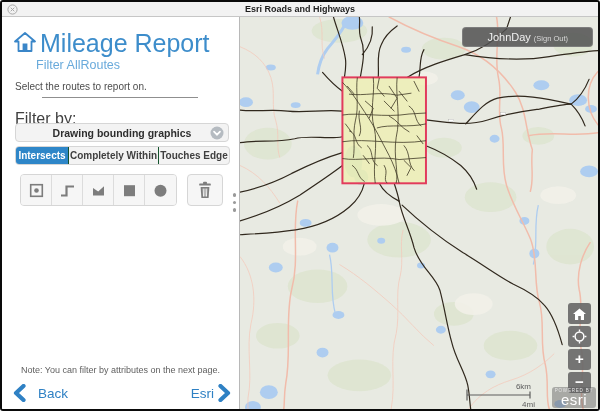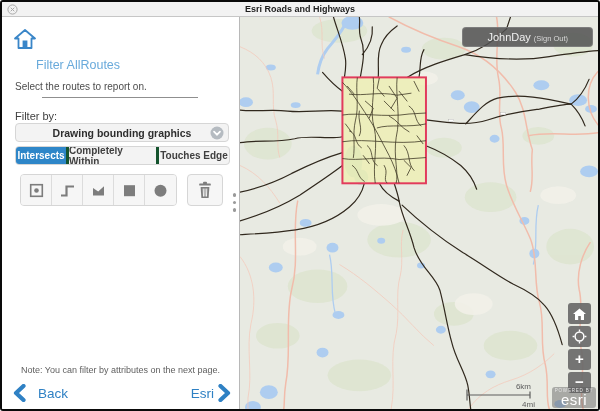--- a/index.html
+++ b/index.html
@@ -13,26 +13,26 @@
   .content{flex:1;display:flex;min-height:0;}
   .panel{position:relative;width:238px;flex:0 0 238px;background:#ffffff;border-right:1px solid #b8b8b8;}
   .map{position:relative;flex:1;min-width:0;background:#e8eae2;overflow:hidden;}
   .map svg.basemap{position:absolute;inset:0;width:100%;height:100%;}
   
   .hdr{position:absolute;left:12px;top:12px;display:flex;align-items:center;}
   .hdr .app-title{font-size:25px;font-weight:300;color:#3d8dcb;margin-left:4px;letter-spacing:0px;}
   .subtitle{position:absolute;left:34px;top:41px;font-size:12.5px;color:#69aadb;}
   .instruction{position:absolute;left:13px;top:64px;font-size:10px;color:#4d4d4d;}
   .divline{position:absolute;left:40px;top:80px;width:156px;border-top:1px solid #8f8f8f;}
-  .filter-label{position:absolute;left:13px;top:93px;font-size:11px;color:#3f3f3f;}
+  .filter-label{position:absolute;left:13px;top:93px;font-size:16px;color:#3f3f3f;}
   .dropdown{position:absolute;left:13px;top:106px;width:214px;height:19px;background:#f3f3f3;border:1px solid #d6d6d6;border-radius:4px;display:flex;align-items:center;justify-content:center;cursor:pointer;}
   .dropdown .val{font-size:10.5px;font-weight:bold;color:#2e2e2e;}
   .dropdown .chev{position:absolute;right:4px;top:2px;}
   .tabs{position:absolute;left:13px;top:129px;width:215px;height:19px;display:flex;border:1px solid #d6d6d6;border-radius:4px;overflow:hidden;background:#f3f3f3;}
-  .tab{display:flex;align-items:center;justify-content:center;font-size:10px;font-weight:bold;color:#3f3f3f;cursor:pointer;border-right:3px solid #14532d;}
+  .tab{display:flex;align-items:center;justify-content:center;font-size:10px;font-weight:bold;color:#3f3f3f;cursor:pointer;border-right:1px solid #14532d;}
   .tab:last-child{border-right:none;}
   .tab.t0{width:53px;}
   .tab.t1{width:90px;}
   .tab.t2{flex:1;}
   .tab.active{background:#2e86c8;color:#fff;}
   .tools{position:absolute;left:18px;top:157px;height:32px;display:flex;}
   .toolgroup{display:flex;border:1px solid #d6d6d6;border-radius:4px;overflow:hidden;background:#f6f6f6;}
   .toolbtn{width:31px;height:30px;display:flex;align-items:center;justify-content:center;border-right:1px solid #dcdcdc;cursor:pointer;background:#f6f6f6;}
   .toolbtn:last-child{border-right:none;}
   .trashbtn{margin-left:10px;width:36px;height:32px;border:1px solid #d6d6d6;border-radius:4px;background:#f6f6f6;display:flex;align-items:center;justify-content:center;cursor:pointer;}
@@ -74,20 +74,21 @@
 
     <div class="panel">
 
       <div class="hdr">
         <span>
           <svg width="22" height="20" viewBox="0 0 22 20">
             <path d="M11,1 L21,9.5 L17.5,9.5 L17.5,19 L4.5,19 L4.5,9.5 L1,9.5 Z" fill="none" stroke="#3a86c8" stroke-width="1.8" stroke-linejoin="round"></path>
             <rect x="8.6" y="11.5" width="4.8" height="7.5" fill="#3a86c8"></rect>
           </svg>
         </span>
+        <span class="app-title">Mileage Report</span>
       </div>
 
       <div class="subtitle">Filter AllRoutes</div>
       <div class="instruction">Select the routes to report on.</div>
       <div class="divline"></div>
       <div class="filter-label">Filter by:</div>
 
       <div class="dropdown">
         <span class="val">Drawing bounding graphics</span>
         <span class="chev">

